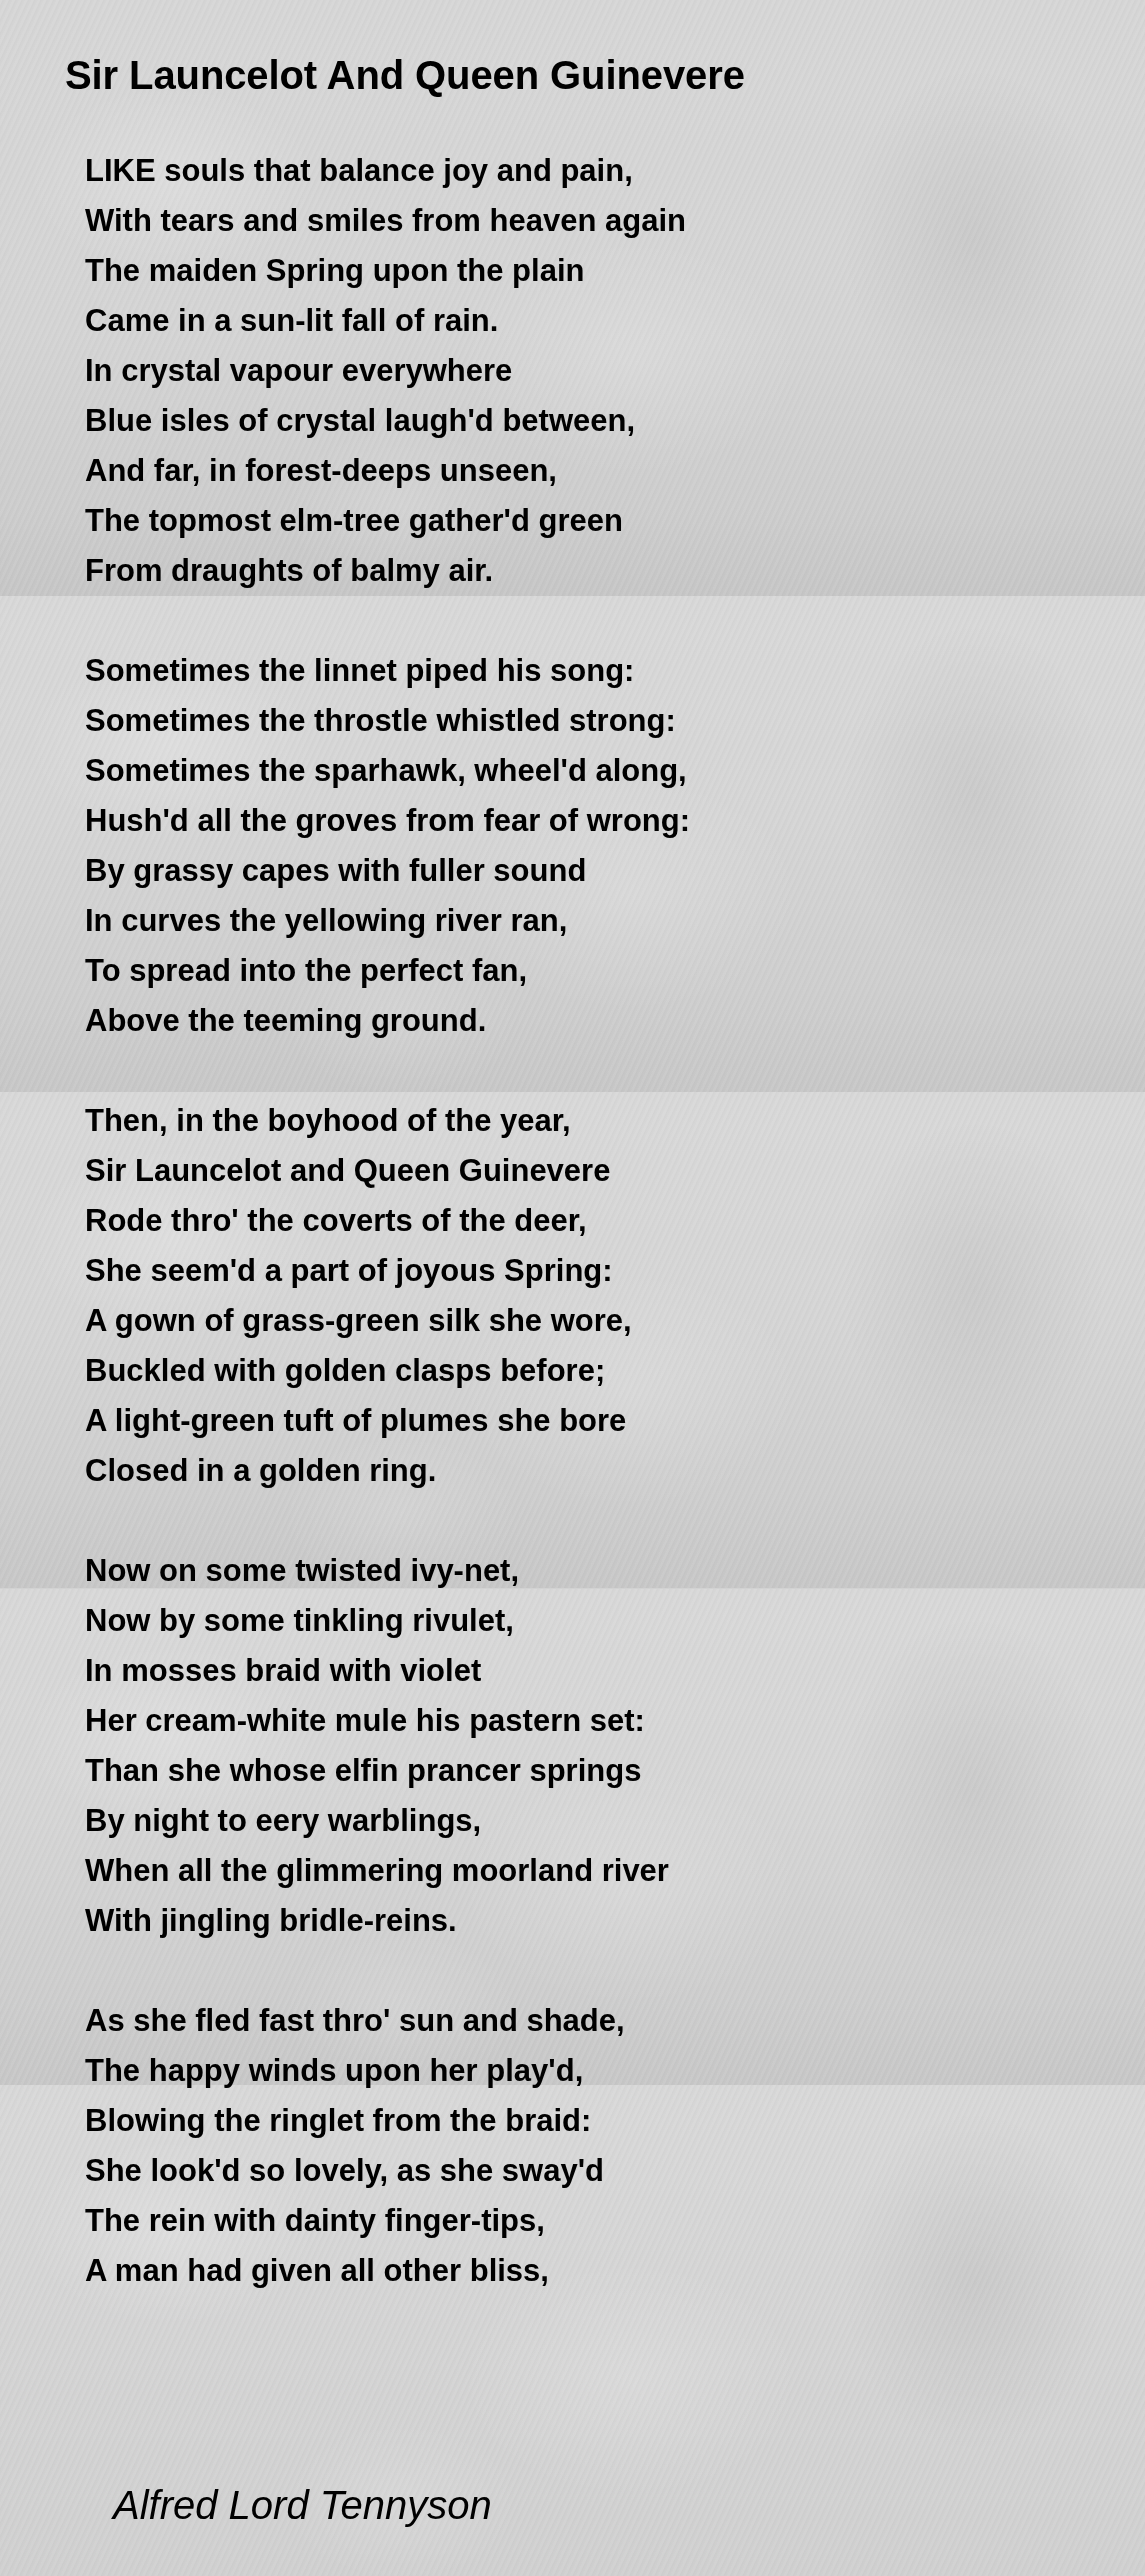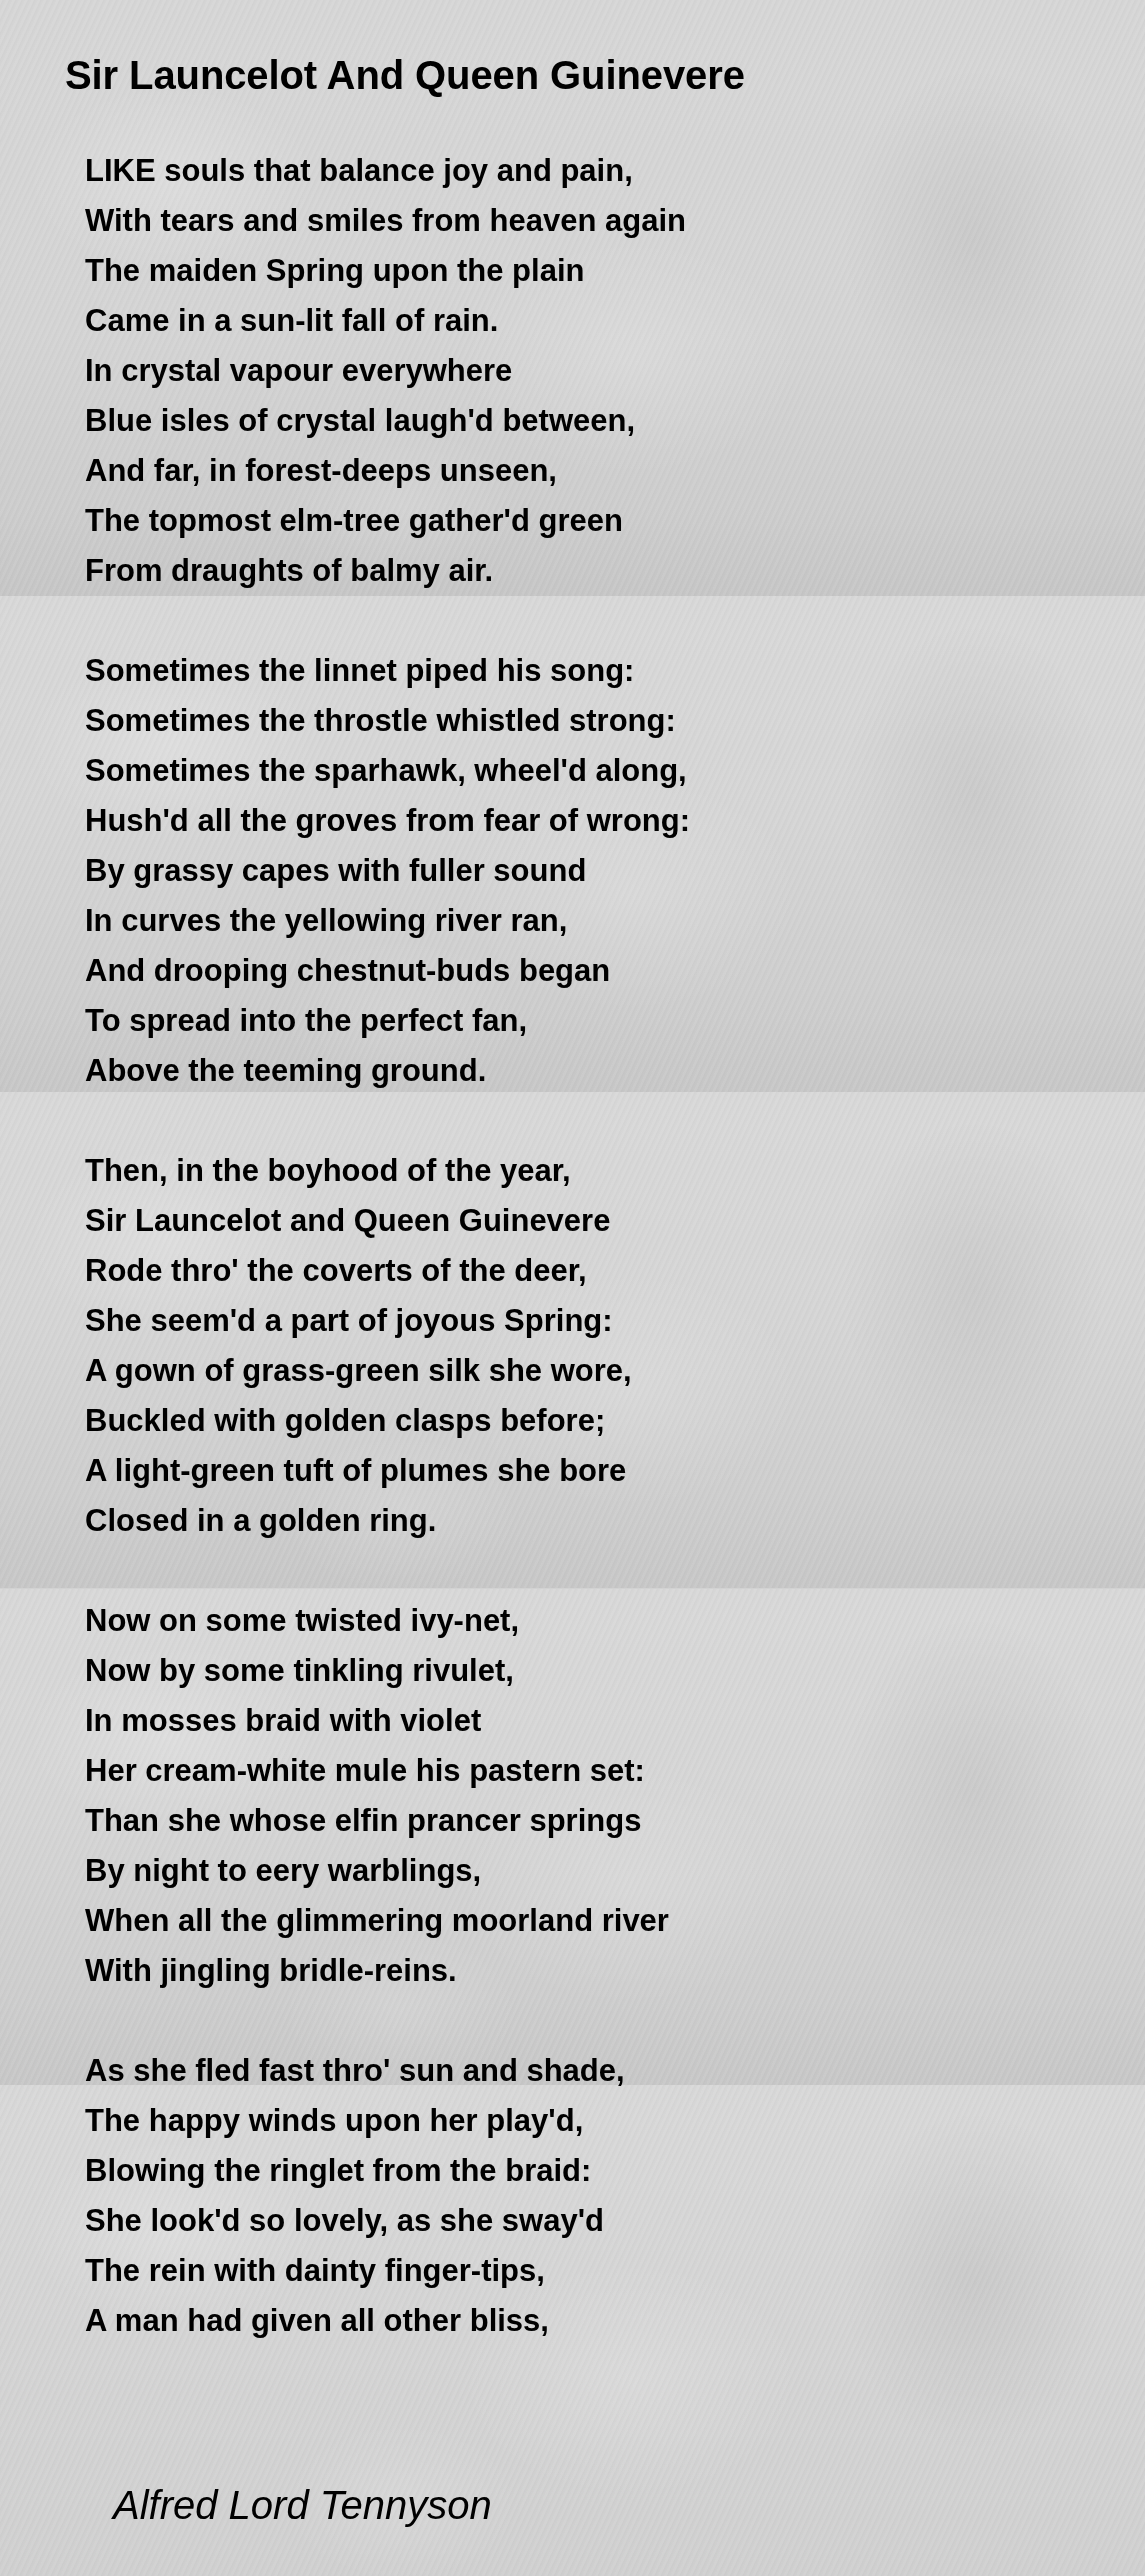--- a/index.html
+++ b/index.html
@@ -126,21 +126,20 @@
       <span class="line">The topmost elm-tree gather'd green</span>
       <span class="line">From draughts of balmy air.</span>
     </div>
     <div class="stanza">
       <span class="line">Sometimes the linnet piped his song:</span>
       <span class="line">Sometimes the throstle whistled strong:</span>
       <span class="line">Sometimes the sparhawk, wheel'd along,</span>
       <span class="line">Hush'd all the groves from fear of wrong:</span>
       <span class="line">By grassy capes with fuller sound</span>
       <span class="line">In curves the yellowing river ran,</span>
-      <span class="line">And drooping chestnut-buds began</span>
       <span class="line">To spread into the perfect fan,</span>
       <span class="line">Above the teeming ground.</span>
     </div>
     <div class="stanza">
       <span class="line">Then, in the boyhood of the year,</span>
       <span class="line">Sir Launcelot and Queen Guinevere</span>
       <span class="line">Rode thro' the coverts of the deer,</span>
       <span class="line">She seem'd a part of joyous Spring:</span>
       <span class="line">A gown of grass-green silk she wore,</span>
       <span class="line">Buckled with golden clasps before;</span>

